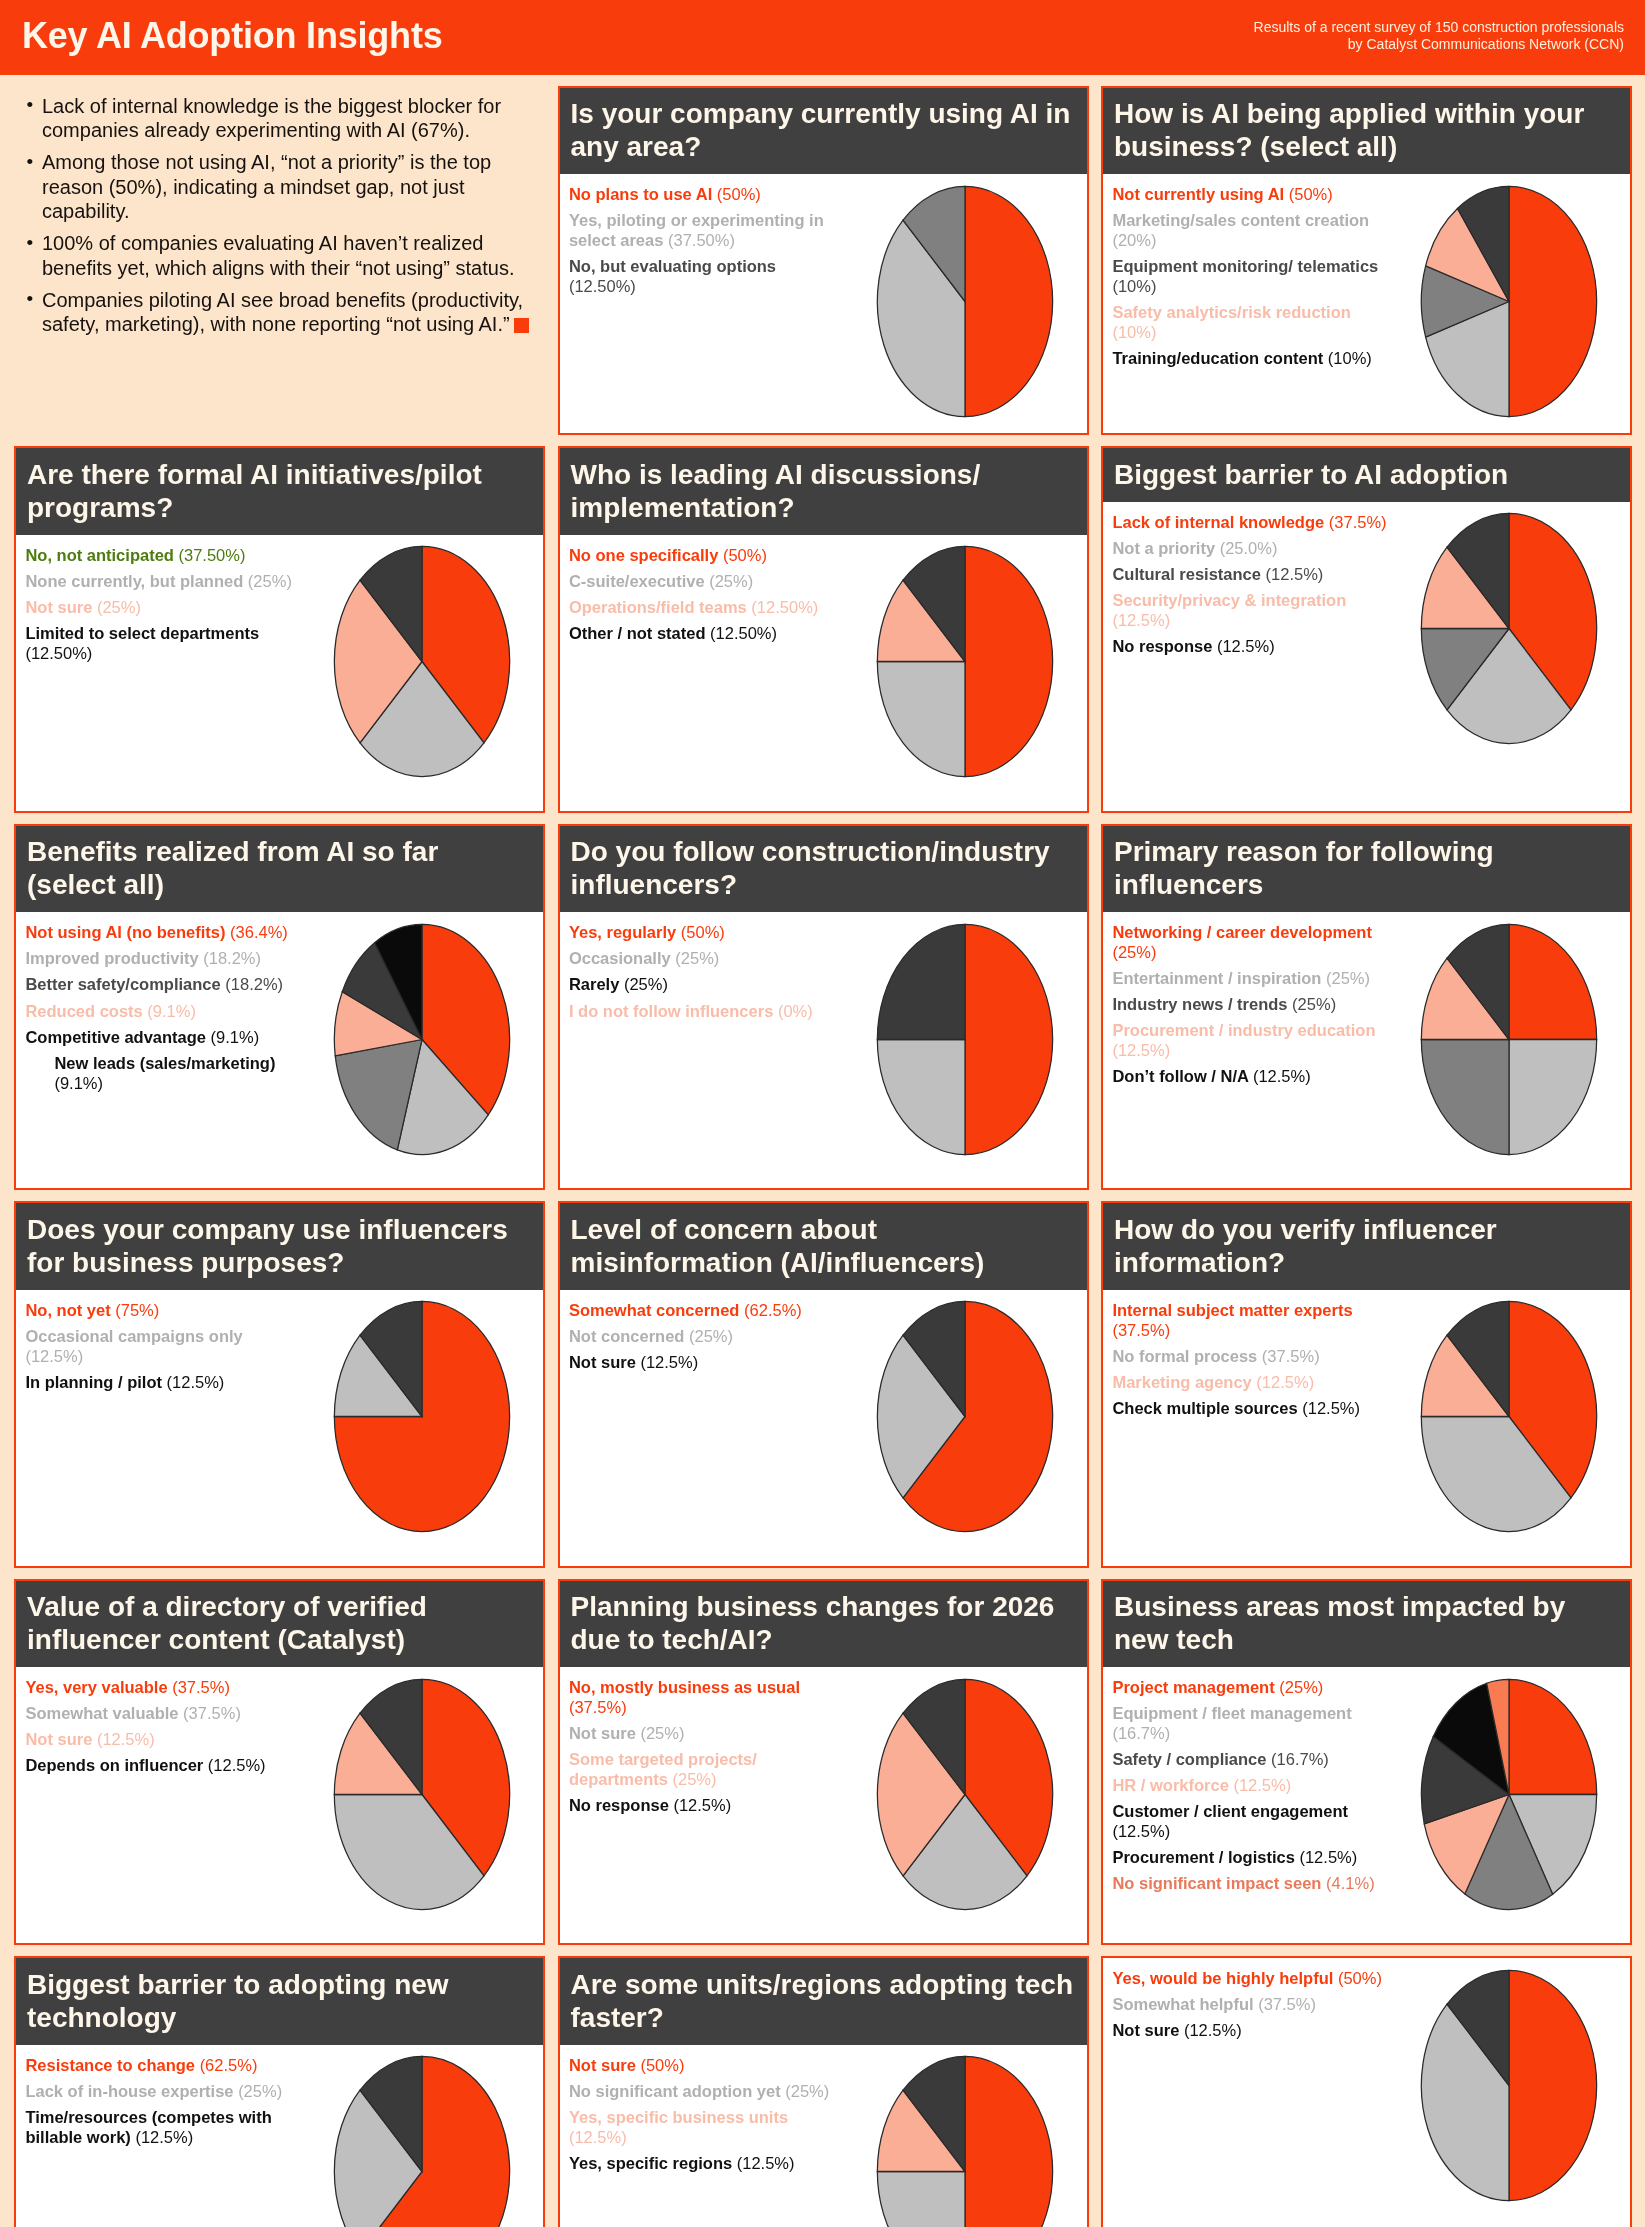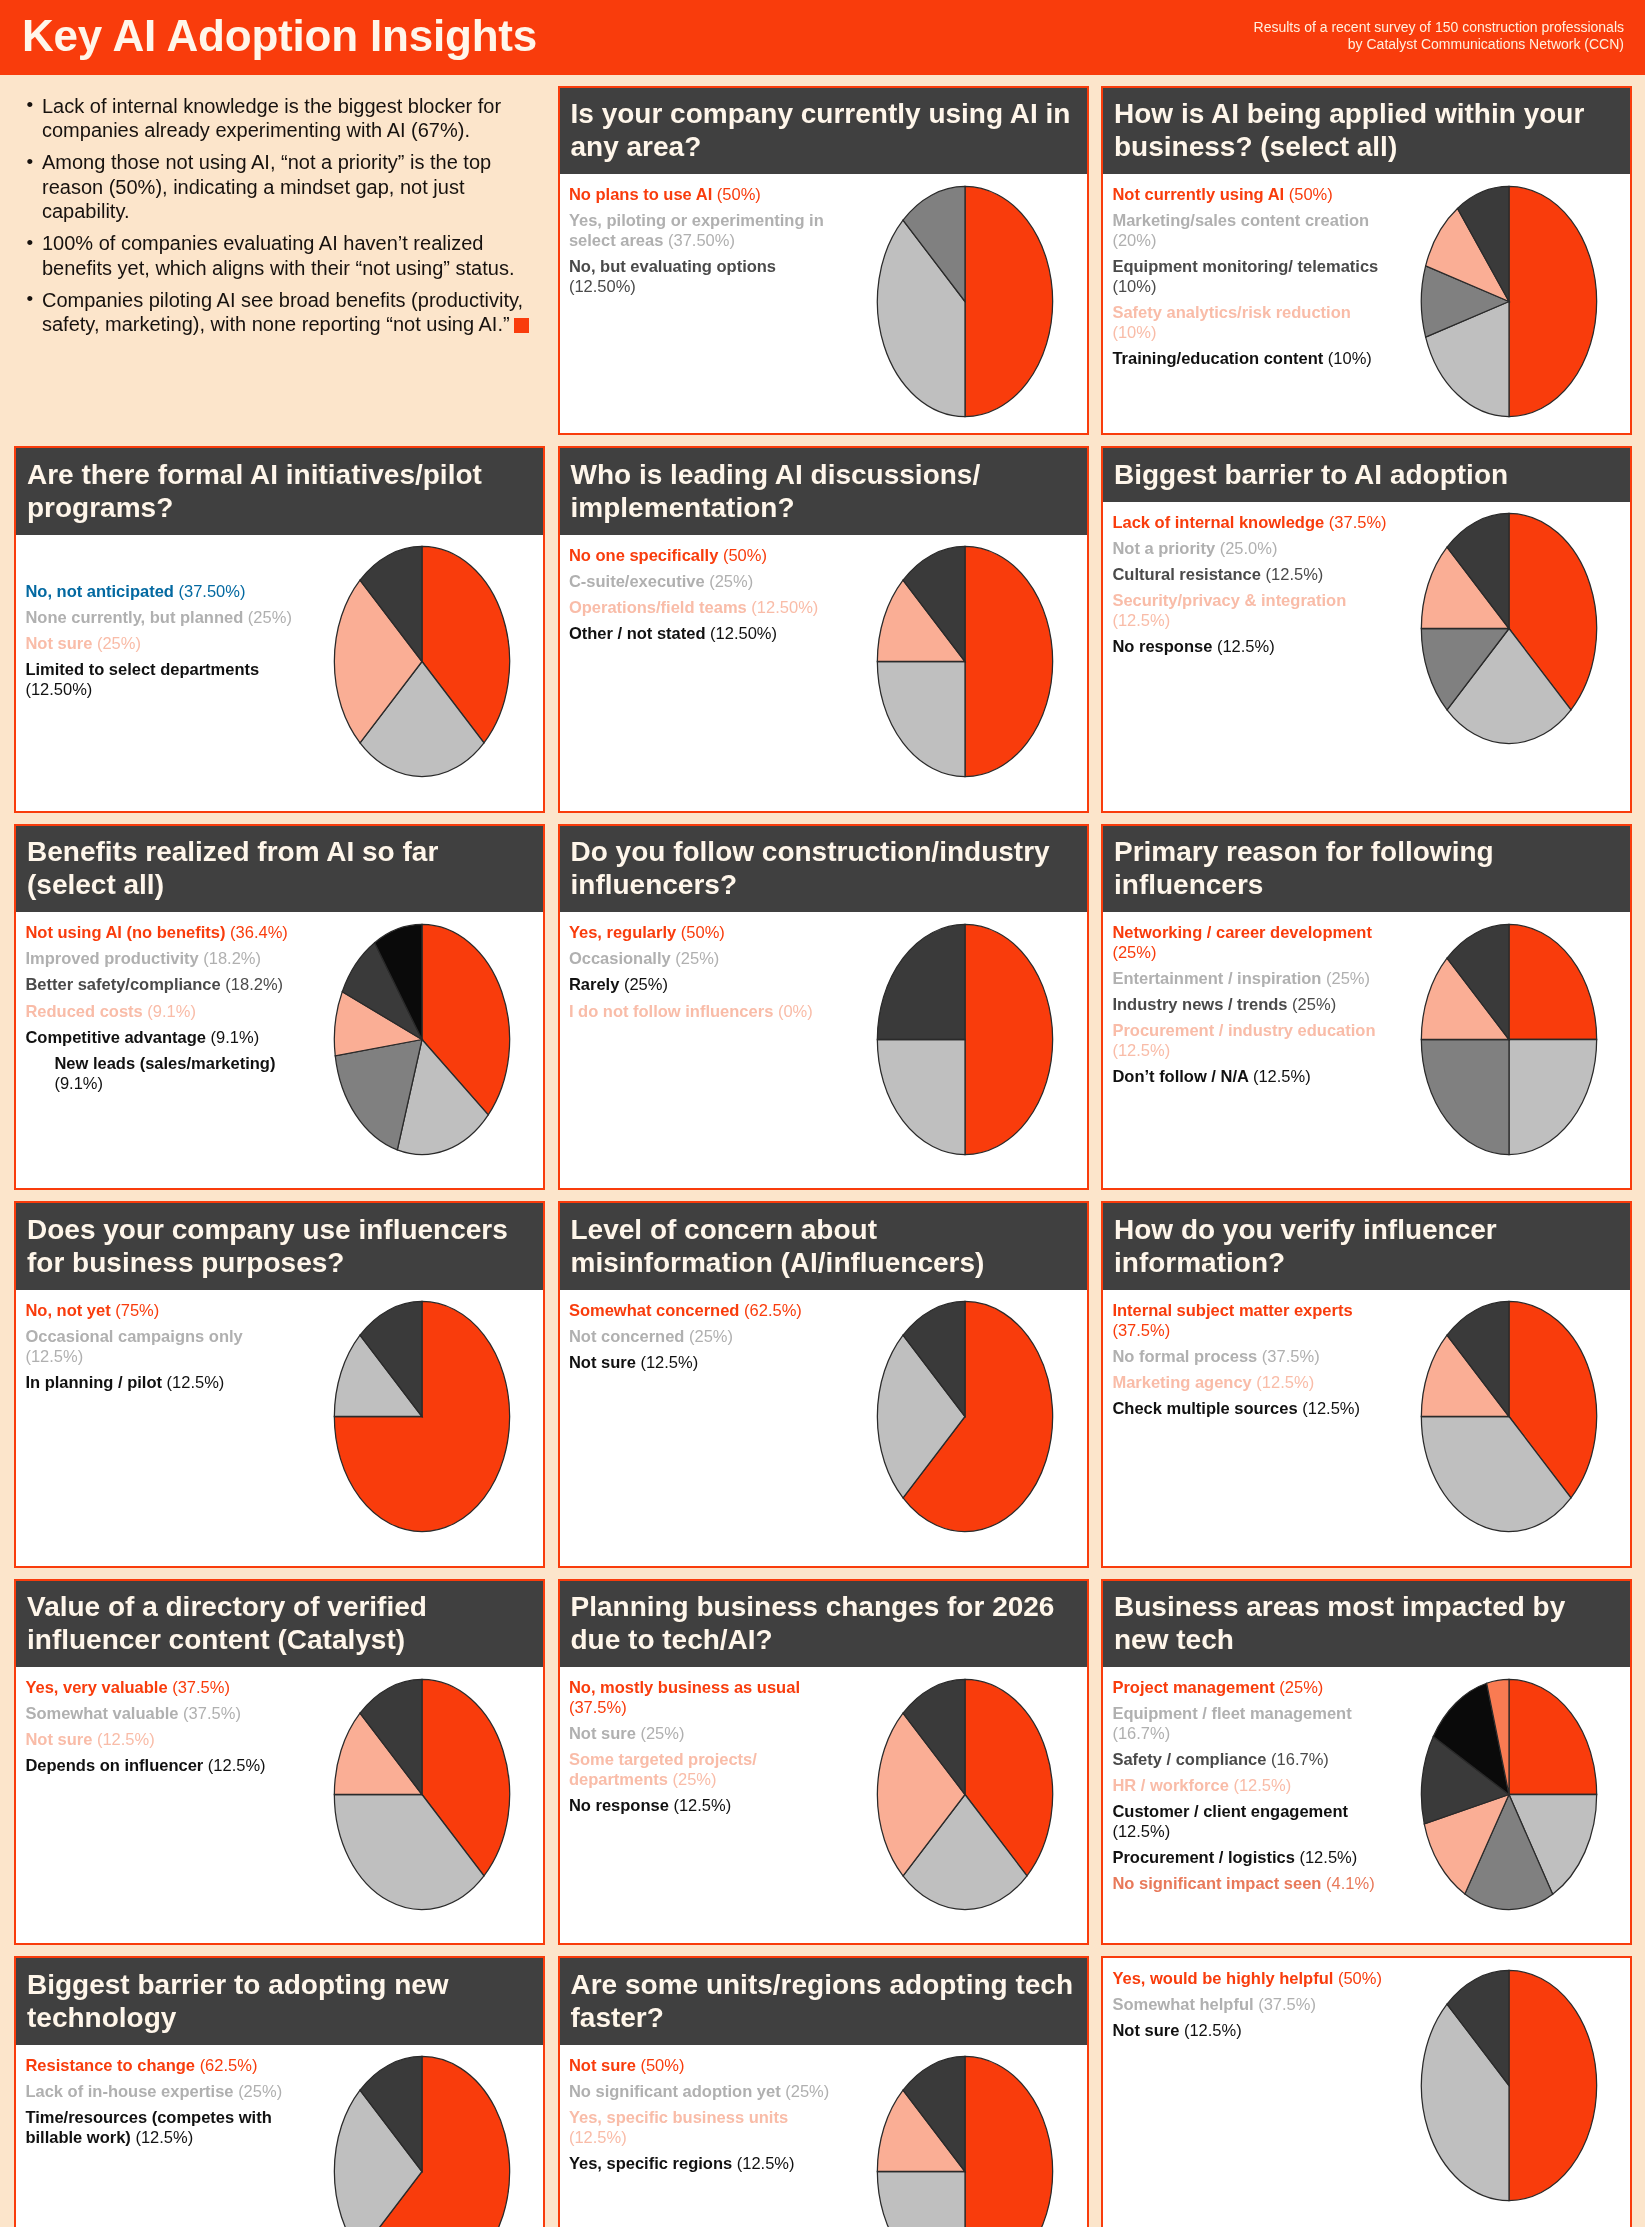--- a/index.html
+++ b/index.html
@@ -14,21 +14,21 @@
   .masthead {
     background: #F93C0C;
     display: flex;
     align-items: center;
     justify-content: space-between;
     padding: 11px 22px 14px 22px;
     min-height: 75px;
   }
   .masthead-title {
     color: #FFF6EA;
-    font-size: 44px;
+    font-size: 36px;
     font-weight: bold;
     letter-spacing: -0.2px;
     line-height: 1.05;
   }
   .masthead-sub {
     color: #FFF1DF;
     font-size: 14px;
     line-height: 1.25;
     text-align: right;
     font-weight: 500;
@@ -183,21 +183,21 @@
         </div>
       </div>
     </div>
 </div>
 
 <div class="grid tall" id="main-grid">
     <div class="card">
       <div class="card-head">Are there formal AI initiatives/pilot programs?</div>
       <div class="card-body">
         <div class="legend">
-          <div class="legend-item" style="color: #0369a1; margin-top: 36px;"><span class="lbl">No, not anticipated </span><span class="pct">(37.50%)</span></div>
+          <div class="legend-item" style="color: #4d7c0f;"><span class="lbl">No, not anticipated </span><span class="pct">(37.50%)</span></div>
           <div class="legend-item" style="color: rgb(176, 176, 176);"><span class="lbl">None currently, but planned </span><span class="pct">(25%)</span></div>
           <div class="legend-item" style="color: rgb(249, 188, 168);"><span class="lbl">Not sure </span><span class="pct">(25%)</span></div>
           <div class="legend-item" style="color: rgb(17, 17, 17);"><span class="lbl">Limited to select departments </span><span class="pct">(12.50%)</span></div>
         </div>
         <div class="piewrap">
           <svg width="180" height="235" viewBox="0 0 230 300">
             <path d="M 115 150 L 115 3 A 112 147 0 0 1 194.19595949289334 253.94469683442247 Z" fill="#F93C0C" stroke="#2A2A2A" stroke-width="1.6"></path>
             <path d="M 115 150 L 194.19595949289334 253.94469683442247 A 112 147 0 0 1 35.80404050710669 253.94469683442247 Z" fill="#BFBFBF" stroke="#2A2A2A" stroke-width="1.6"></path>
             <path d="M 115 150 L 35.80404050710669 253.94469683442247 A 112 147 0 0 1 35.80404050710666 46.05530316557753 Z" fill="#FAAE95" stroke="#2A2A2A" stroke-width="1.6"></path>
             <path d="M 115 150 L 35.80404050710666 46.05530316557753 A 112 147 0 0 1 114.99999999999999 3 Z" fill="#3A3A3A" stroke="#2A2A2A" stroke-width="1.6"></path>

